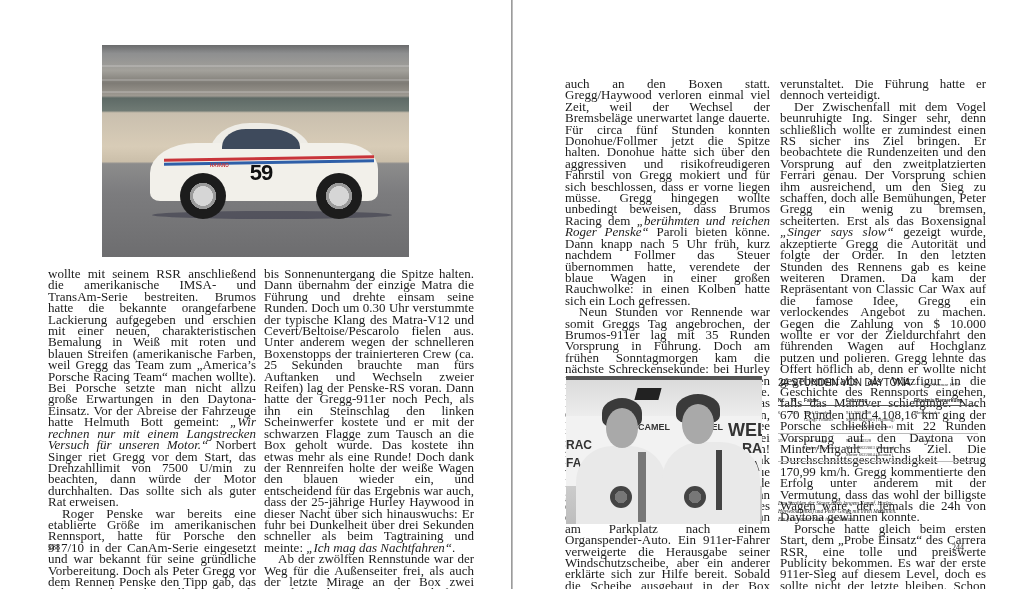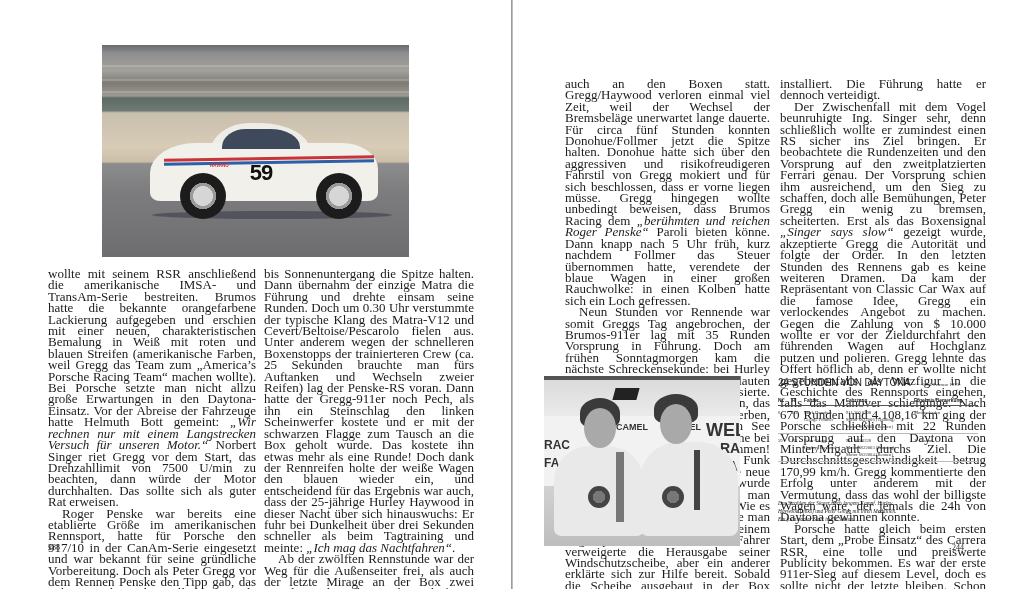--- a/index.html
+++ b/index.html
@@ -62,21 +62,21 @@
     .wheel {
       position: absolute; width: 46px; height: 46px; border-radius: 50%;
       background: radial-gradient(circle, #d6d6d6 0 30%, #9a9a9a 31% 40%, #1c1c1c 41% 100%);
     }
     .wheel.front { left: 78px; top: 128px; }
     .wheel.rear { left: 214px; top: 128px; }
     .car-shadow { position: absolute; left: 50px; top: 166px; width: 240px; height: 8px; background: rgba(40,40,60,0.45); border-radius: 50%; }
 
     
     .photo-winners {
-      position: absolute; left: 544px; top: 376px; width: 196px; height: 170px;
+      position: absolute; left: 566px; top: 376px; width: 196px; height: 148px;
       overflow: hidden; filter: grayscale(1);
       background: linear-gradient(to bottom, #d9d9d9 0%, #efefef 30%, #d4d4d4 60%, #bdbdbd 100%);
     }
     .pw-sign {
       position: absolute; font-family: "Liberation Sans", sans-serif; font-weight: bold; color: #333;
     }
     .pw-person { position: absolute; background: #e9e9e9; border-radius: 40% 40% 8% 8%; }
     .pw-head { position: absolute; border-radius: 50%; background: #a9a9a9; }
     .pw-hair { position: absolute; border-radius: 50% 50% 30% 30%; background: #3a3a3a; }
     .pw-medal { position: absolute; width: 22px; height: 22px; border-radius: 50%; background: radial-gradient(circle, #777 0 40%, #444 41% 100%); }
@@ -141,21 +141,21 @@
 </div>
 
 <div class="page right">
 
   <div class="col" style="left:52px; top:78px; width:205px;">
     <p><span>auch an den Boxen statt. Gregg/Haywood verloren einmal viel Zeit, weil der Wechsel der Bremsbeläge unerwartet lange dauerte. Für circa fünf Stunden konnten Donohue/Follmer jetzt die Spitze halten. Donohue hatte sich über den aggressiven und risikofreudigeren Fahrstil von Gregg mokiert und für sich beschlossen, dass er vorne liegen müsse. Gregg hingegen wollte unbedingt beweisen, dass Brumos Racing dem </span><em>„berühmten und reichen Roger Penske“</em><span> Paroli bieten könne. Dann knapp nach 5 Uhr früh, kurz nachdem Follmer das Steuer übernommen hatte, verendete der blaue Wagen in einer großen Rauchwolke: in einen Kolben hatte sich ein Loch gefressen.</span></p>
     <p class="indent">Neun Stunden vor Rennende war somit Greggs Tag angebrochen, der Brumos-911er lag mit 35 Runden Vorsprung in Führung. Doch am frühen Sonntagmorgen kam die nächste Schreckensekunde: bei Hurley Haywood gab es plötzlich einen lauten Knall, als er den Lake Lloyd passierte. Die Frontscheibe war zersprungen, das Cockpit war voll mit Glasscherben, Federn und Blut. Eine der am See lebenden Möwen war dem Porsche bei 240 km/h in die Quere gekommen! Haywood berichtete der Box per Funk von dem Vorfall, doch war keine neue Frontscheibe vorrätig. Haywood wurde gebeten draußen zubleiben, bis man eine Scheibe aufgetrieben habe. Wie es damals nicht unüblich war, suchte man am Parkplatz nach einem Organspender-Auto. Ein 911er-Fahrer verweigerte die Herausgabe seiner Windschutzscheibe, aber ein anderer erklärte sich zur Hilfe bereit. Sobald die Scheibe ausgebaut in der Box bereit lag, wurde Haywood reingeholt. Das Interieur wurde grob von Vogelresten befreit und das Fenster installiert. Vom Einschlag des Vogels bis zum Verlassen der Box waren zehn Runden vergangen und ab jetzt war der RSR mit einer Menge Klebeband um die Scheibe</p>
   </div>
 
   <div class="col" style="left:267px; top:78px; width:206px;">
-    <p>installiert. Die Führung hatte er dennoch verteidigt.</p>
+    <p>verunstaltet. Die Führung hatte er dennoch verteidigt.</p>
     <p class="indent"><span>Der Zwischenfall mit dem Vogel beunruhigte Ing. Singer sehr, denn schließlich wollte er zumindest einen RS sicher ins Ziel bringen. Er beobachtete die Rundenzeiten und den Vorsprung auf den zweitplatzierten Ferrari genau. Der Vorsprung schien ihm ausreichend, um den Sieg zu schaffen, doch alle Bemühungen, Peter Gregg ein wenig zu bremsen, scheiterten. Erst als das Boxensignal </span><em>„Singer says slow“</em><span> gezeigt wurde, akzeptierte Gregg die Autorität und folgte der Order. In den letzten Stunden des Rennens gab es keine weiteren Dramen. Da kam der Repräsentant von Classic Car Wax auf die famose Idee, Gregg ein verlockendes Angebot zu machen. Gegen die Zahlung von $ 10.000 wollte er vor der Zieldurchfahrt den führenden Wagen auf Hochglanz putzen und polieren. Gregg lehnte das Offert höflich ab, denn er wollte nicht gegebenenfalls als Witzfigur in die Geschichte des Rennsports eingehen, falls das Manöver schiefginge. Nach 670 Runden und 4.108,16 km ging der Porsche schließlich mit 22 Runden Vorsprung auf den Daytona von Minter/Migault durchs Ziel. Die Durchschnittsgeschwindigkeit betrug 170,99 km/h. Gregg kommentierte den Erfolg unter anderem mit der Vermutung, dass das wohl der billigste Wagen wäre, der jemals die 24h von Daytona gewinnen konnte.</span></p>
     <p class="indent">Porsche hatte gleich beim ersten Start, dem „Probe Einsatz“ des Carrera RSR, eine tolle und preiswerte Publicity bekommen. Es war der erste 911er-Sieg auf diesem Level, doch es sollte nicht der letzte bleiben. Schon sieben Wochen später standen Gregg/Haywood in Sebring wiederum ganz oben am Podest. Der Siegerwagen flog wenige Tage später wieder retour nach Weissach, auf den Penske-911er wartete eine arbeitsreiche Laufbahn in den USA.</p>
   </div>
 </div>
 
 <div class="photo-winners" title="Black and white photo of Hurley Haywood and Peter Gregg smiling in race suits with medals">
   <div style="position:absolute;left:0;top:0;width:196px;height:4px;background:#555;"></div>
   <div style="position:absolute;left:70px;top:12px;width:24px;height:12px;background:#222;transform:skewX(-15deg);"></div>
   <div style="position:absolute;left:0;top:40px;width:196px;height:70px;background:#f2f2f2;"></div>
   <div class="pw-sign" style="left:72px;top:46px;font-size:9px;">CAMEL</div>

